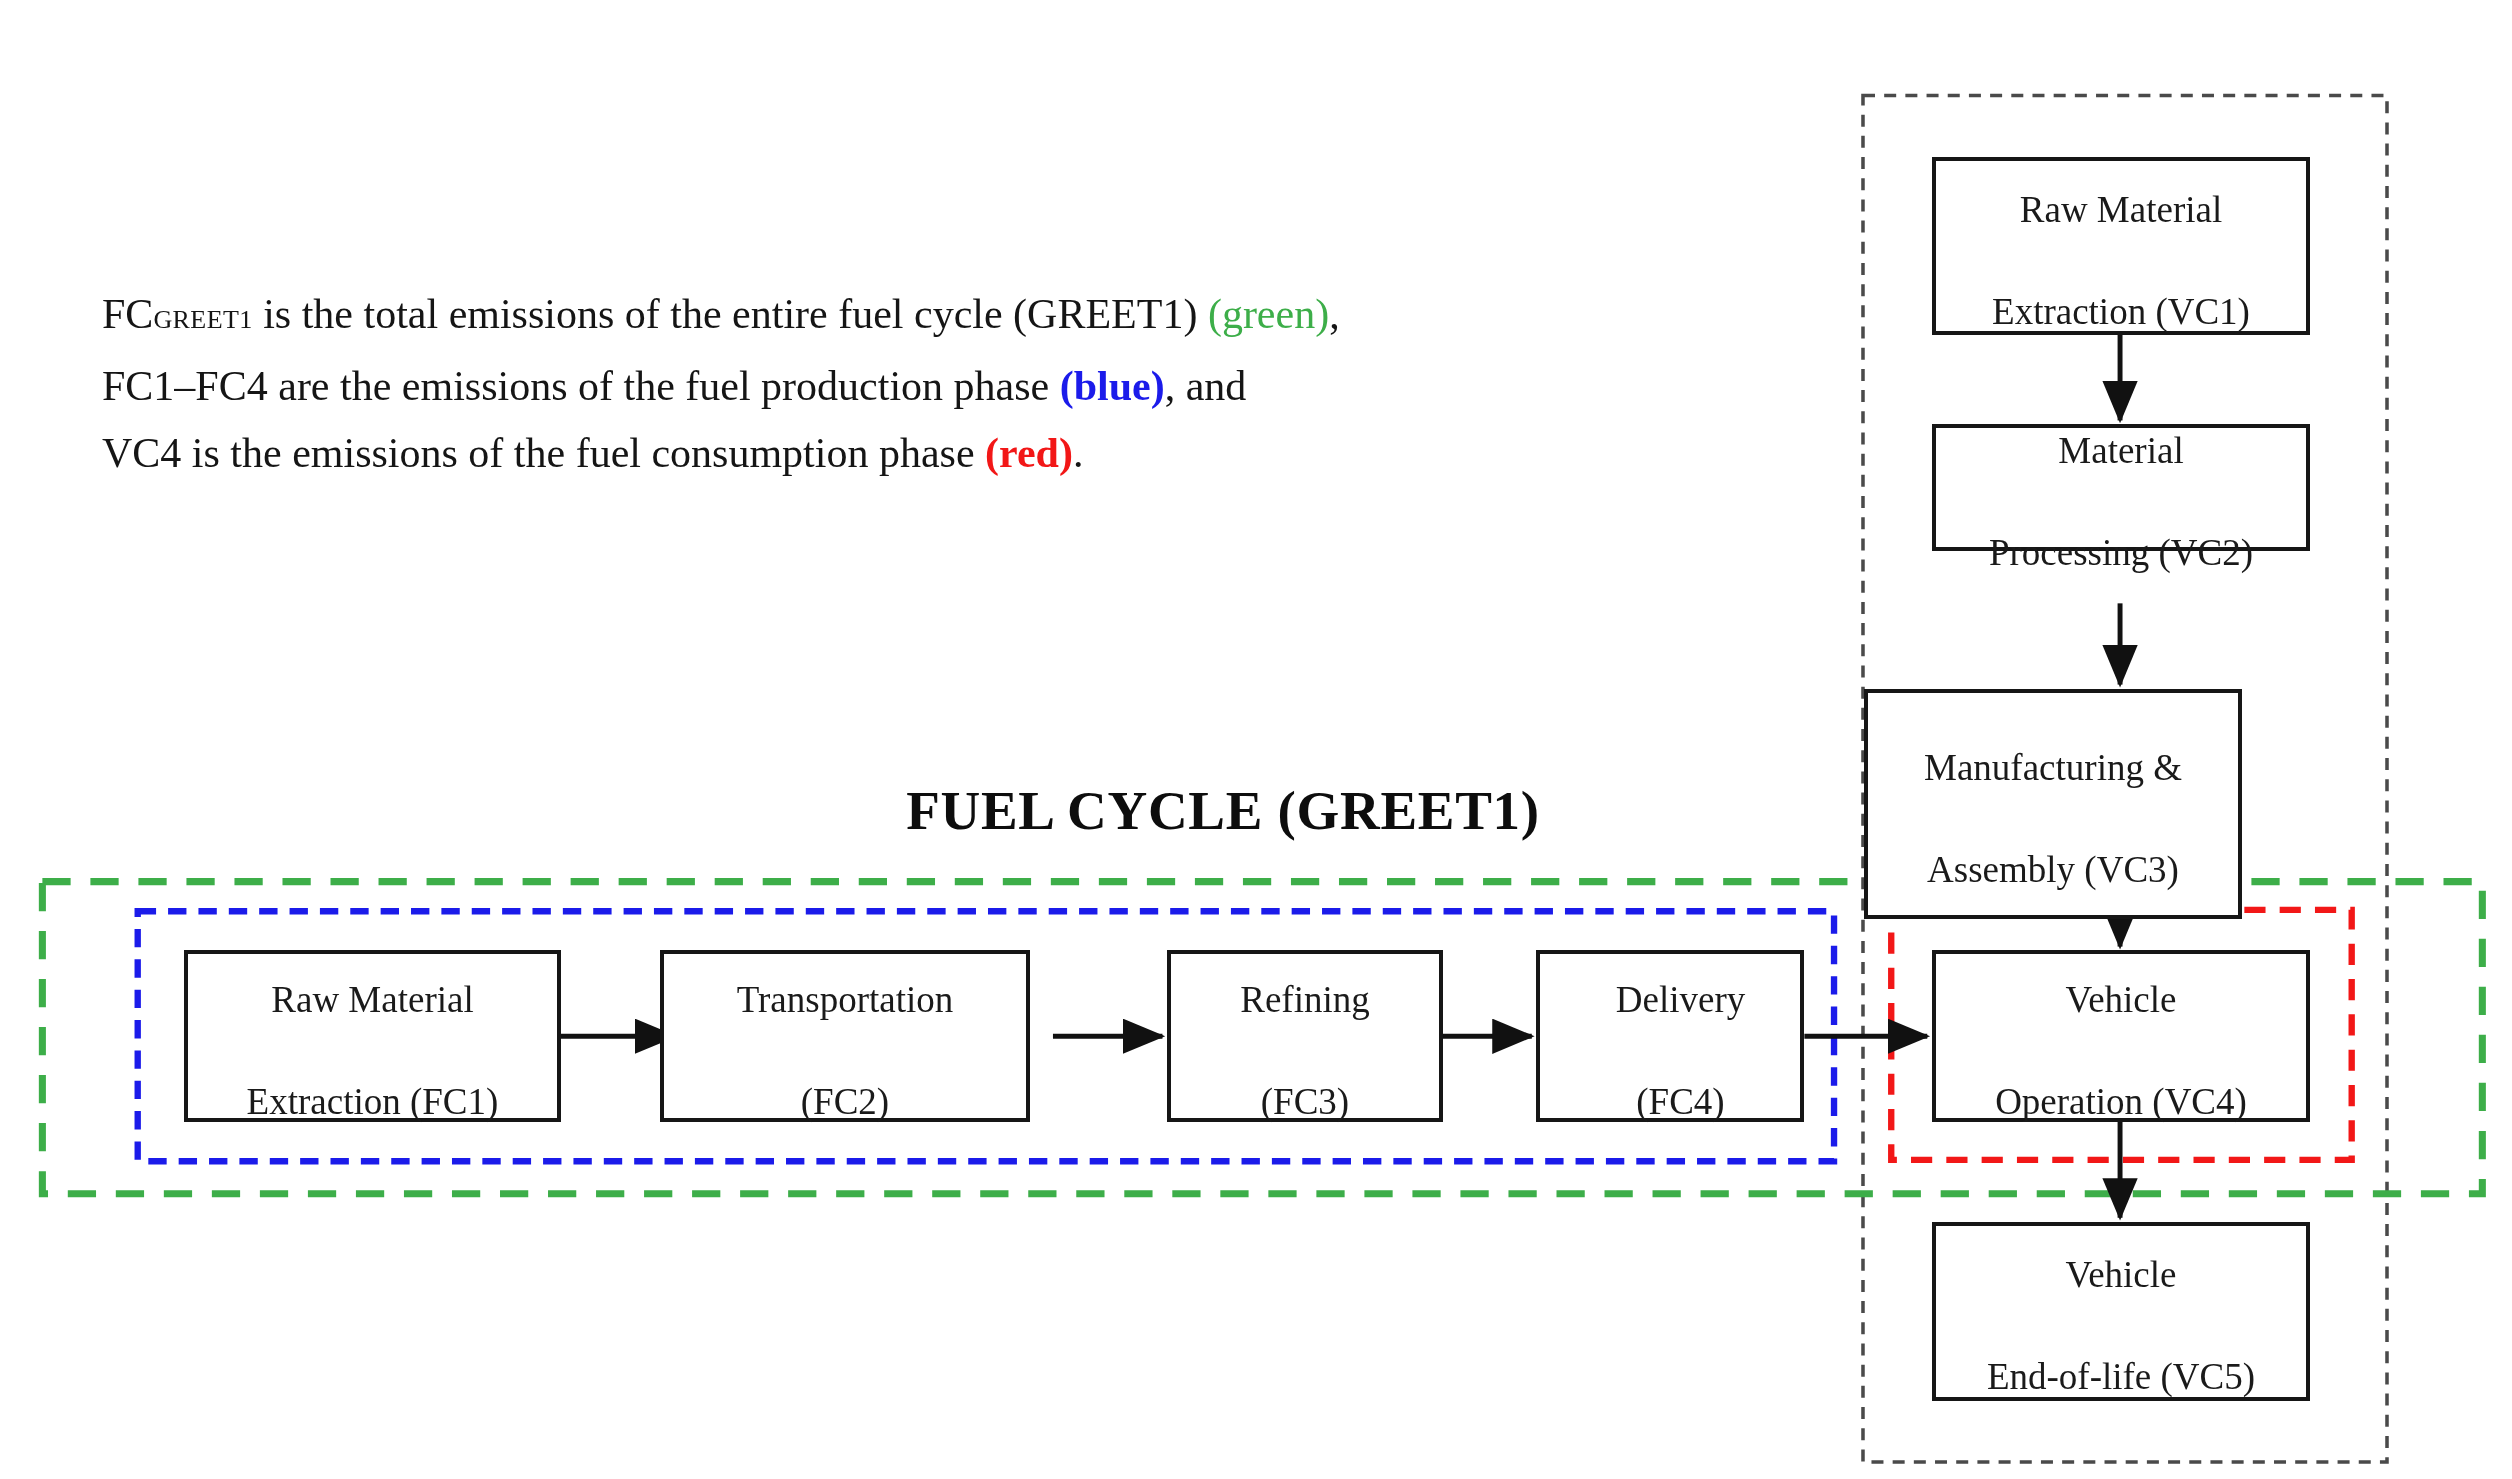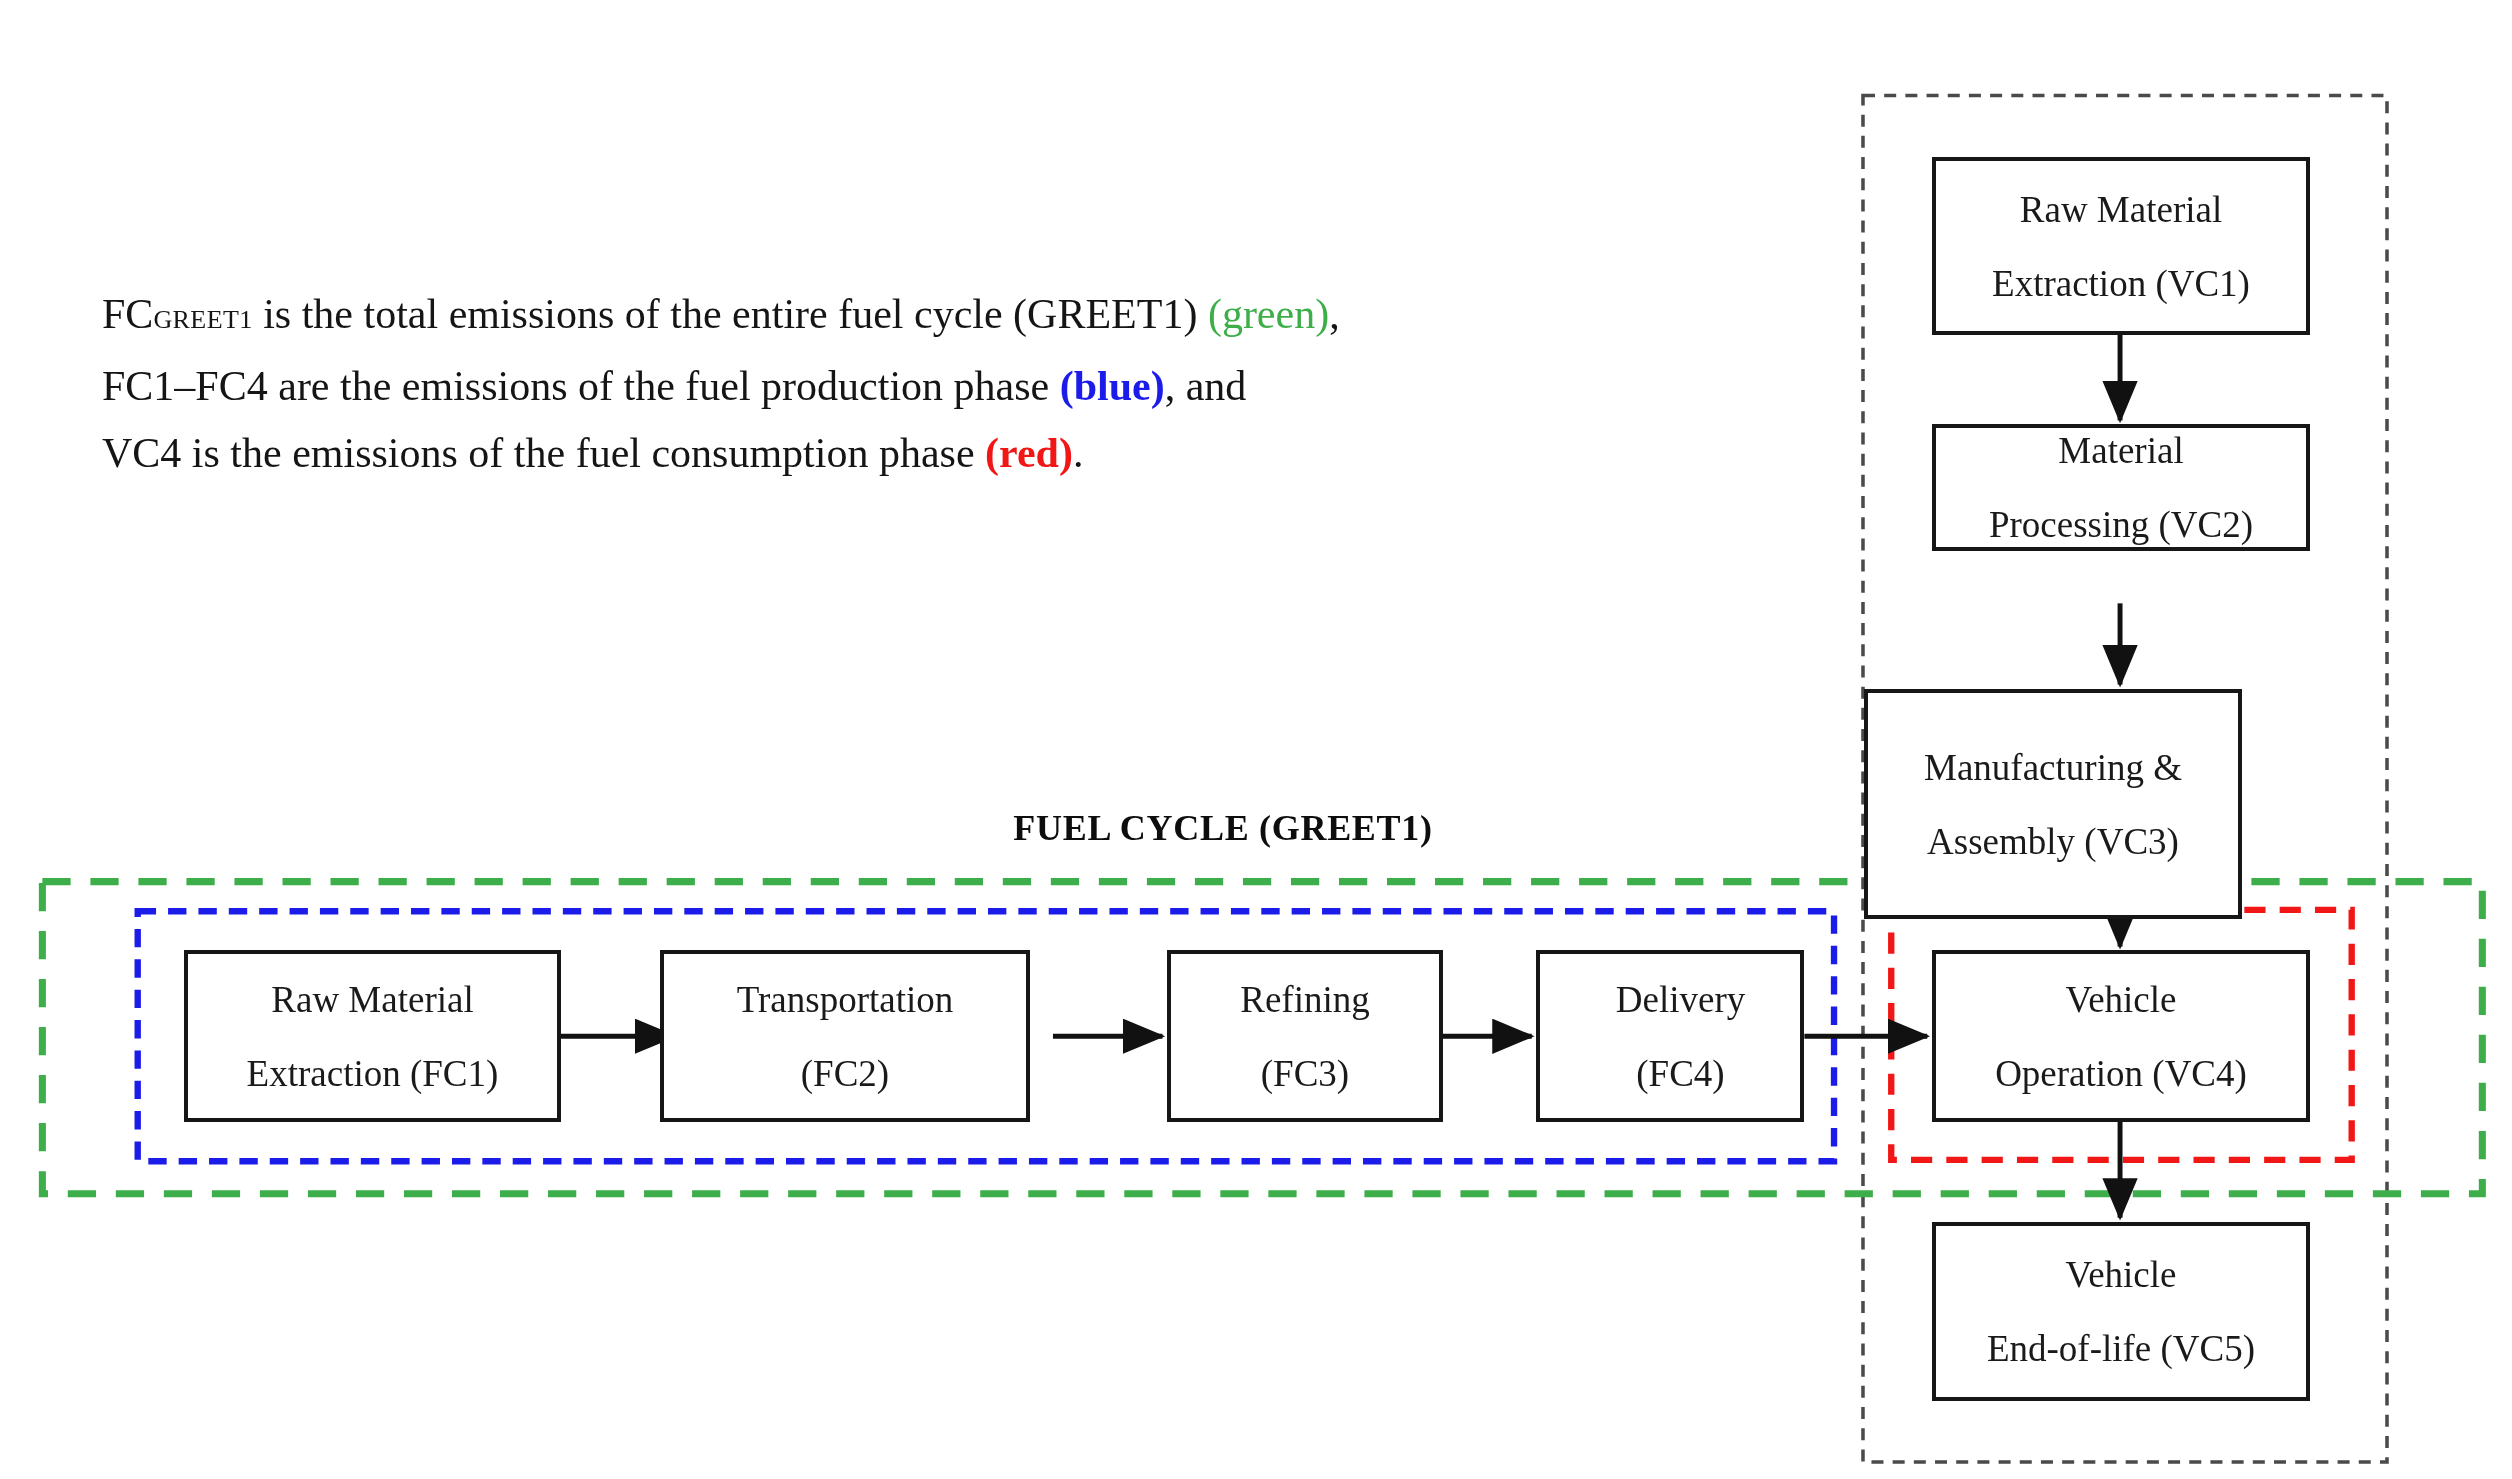--- a/index.html
+++ b/index.html
@@ -11,38 +11,38 @@
     position:relative; width:2512px; height:1480px; background:#ffffff;
     font-family:"Liberation Serif","DejaVu Serif",serif; color:var(--ink);
     overflow:hidden;
   }
   .layer{position:absolute; left:0; top:0; width:2512px; height:1480px;}
   .title{
     position:absolute; transform:translateX(-50%);
     font-weight:700; white-space:nowrap; color:#0d0d0d; line-height:1;
     letter-spacing:0.7px;
   }
-  .title-fuel{left:1223px; top:783px; font-size:36px;margin-top:27px;}
+  .title-fuel{left:1223px; top:783px; font-size:55px;}
   .title-vehicle{left:2122px; top:14px; font-size:55px;}
   .legend{
     position:absolute; left:102px; top:281px;
     font-size:42px; line-height:67px; white-space:nowrap; color:var(--ink);
   }
   .legend .sc{font-size:0.62em; letter-spacing:0.4px;}
   .legend .g{color:var(--green); font-weight:400;}
   .legend .b{color:var(--blue); font-weight:700;}
   .legend .r{color:var(--red); font-weight:700;}
   .pbox{
     position:absolute; box-sizing:border-box; background:#ffffff;
     border:4.2px solid var(--box-border);
     display:flex; flex-direction:column; justify-content:center; align-items:center;
     text-align:center; font-size:37px; line-height:1; gap:37px; color:#1a1a1a;
     z-index:3;
   }
-  .bl{white-space:nowrap;}
+  .bl{white-space:nowrap;margin-top:28px;}
 </style>
 </head>
 <body>
 
 <div class="stage">
 
   <svg class="layer" viewBox="0 0 3557 2095" aria-hidden="true">
     <defs>
       <marker id="arrowhead" markerUnits="userSpaceOnUse" markerWidth="64" markerHeight="50" refX="56" refY="25" orient="auto">
         <path d="M0,0 L60,25 L0,50 Z" fill="var(--arrow)"></path>

